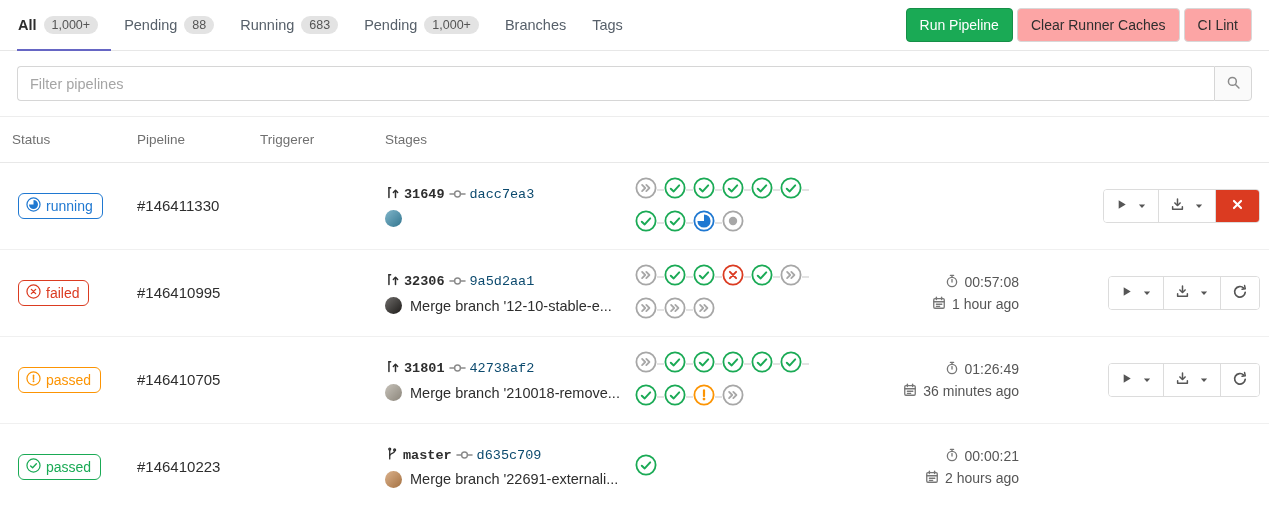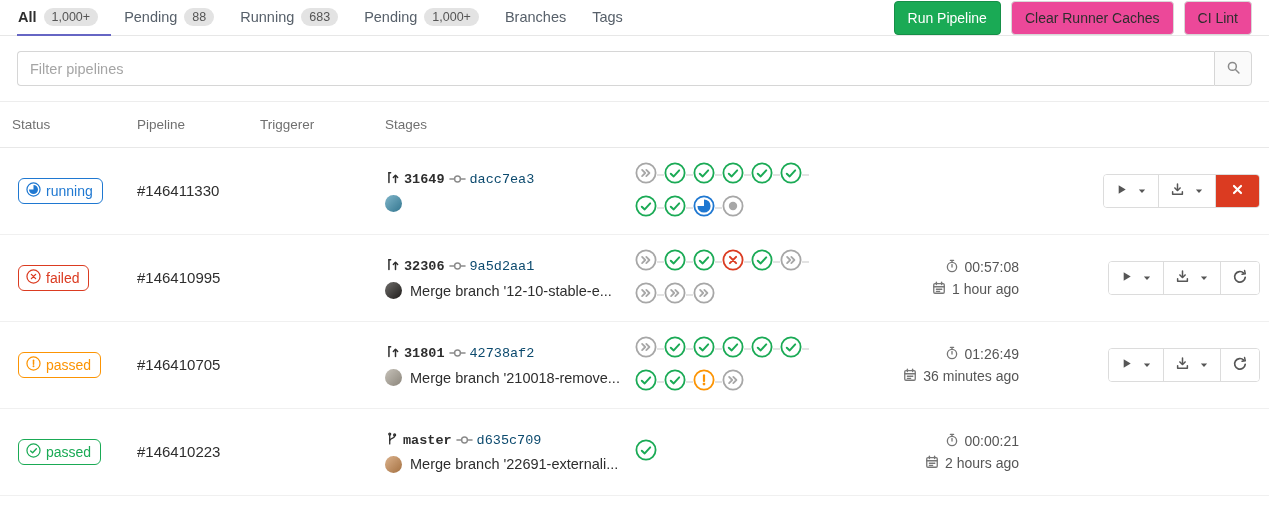--- a/index.html
+++ b/index.html
@@ -1,31 +1,31 @@
 <!DOCTYPE html>
 <html><head>
 <meta charset="utf-8">
 <style>
   * { margin:0; padding:0; box-sizing:border-box; }
   html,body { background:#fff; }
   body { font-family:"Liberation Sans", sans-serif; color:#2e2e2e; }
   .page { width:1269px; height:506px; overflow:hidden; background:#fff; }
 
   
-  .tabbar { display:flex; align-items:center; height:36px; padding:0 17px; border-bottom:1px solid #e7e7e7; }
+  .tabbar { display:flex; align-items:center; height:51px; padding:0 17px; border-bottom:1px solid #e7e7e7; }
   .tabs { display:flex; align-items:stretch; height:100%; }
   .tab { display:flex; align-items:center; gap:7px; padding:0 13px; color:#57606a; font-size:14.5px;
          cursor:pointer; text-decoration:none; border-bottom:2px solid transparent; margin-bottom:-1px; }
   .tab:first-child { padding-left:1px; }
   .tab.active { color:#2e2e2e; font-weight:700; border-bottom-color:#6666c4; }
   .count { background:#e3e3e3; color:#555; border-radius:999px; padding:2px 8px; font-size:12.5px; font-weight:400; }
   .tabbar-spacer { flex:1; }
-  .btn-row { display:flex; gap:10px; }
+  .btn-row { display:flex; gap:4px; }
   .btn { height:34px; display:inline-flex; align-items:center; padding:0 13px; border-radius:4px;
-         font-size:14px; cursor:pointer; border:1px solid #d8d8d8; background:#ec4899; color:#2e2e2e;
+         font-size:14px; cursor:pointer; border:1px solid #d8d8d8; background:#fca5a5; color:#2e2e2e;
          font-family:"Liberation Sans", sans-serif; }
   .btn-green { background:#1aaa55; border-color:#168f48; color:#fff; font-weight:400; }
 
   
   .filter-section { padding:15px 17px; border-bottom:1px solid #ededed; }
   .input-group { display:flex; }
   .filter-input { flex:1; height:35px; border:1px solid #d6d6d6; border-right:none; border-radius:4px 0 0 4px;
                   padding:0 12px; font-size:14.5px; color:#2e2e2e; outline:none; font-family:"Liberation Sans", sans-serif; }
   .filter-input::placeholder { color:#a5a5a5; }
   .search-btn { width:38px; height:35px; background:#fafafa; border:1px solid #d6d6d6; border-radius:0 4px 4px 0;

